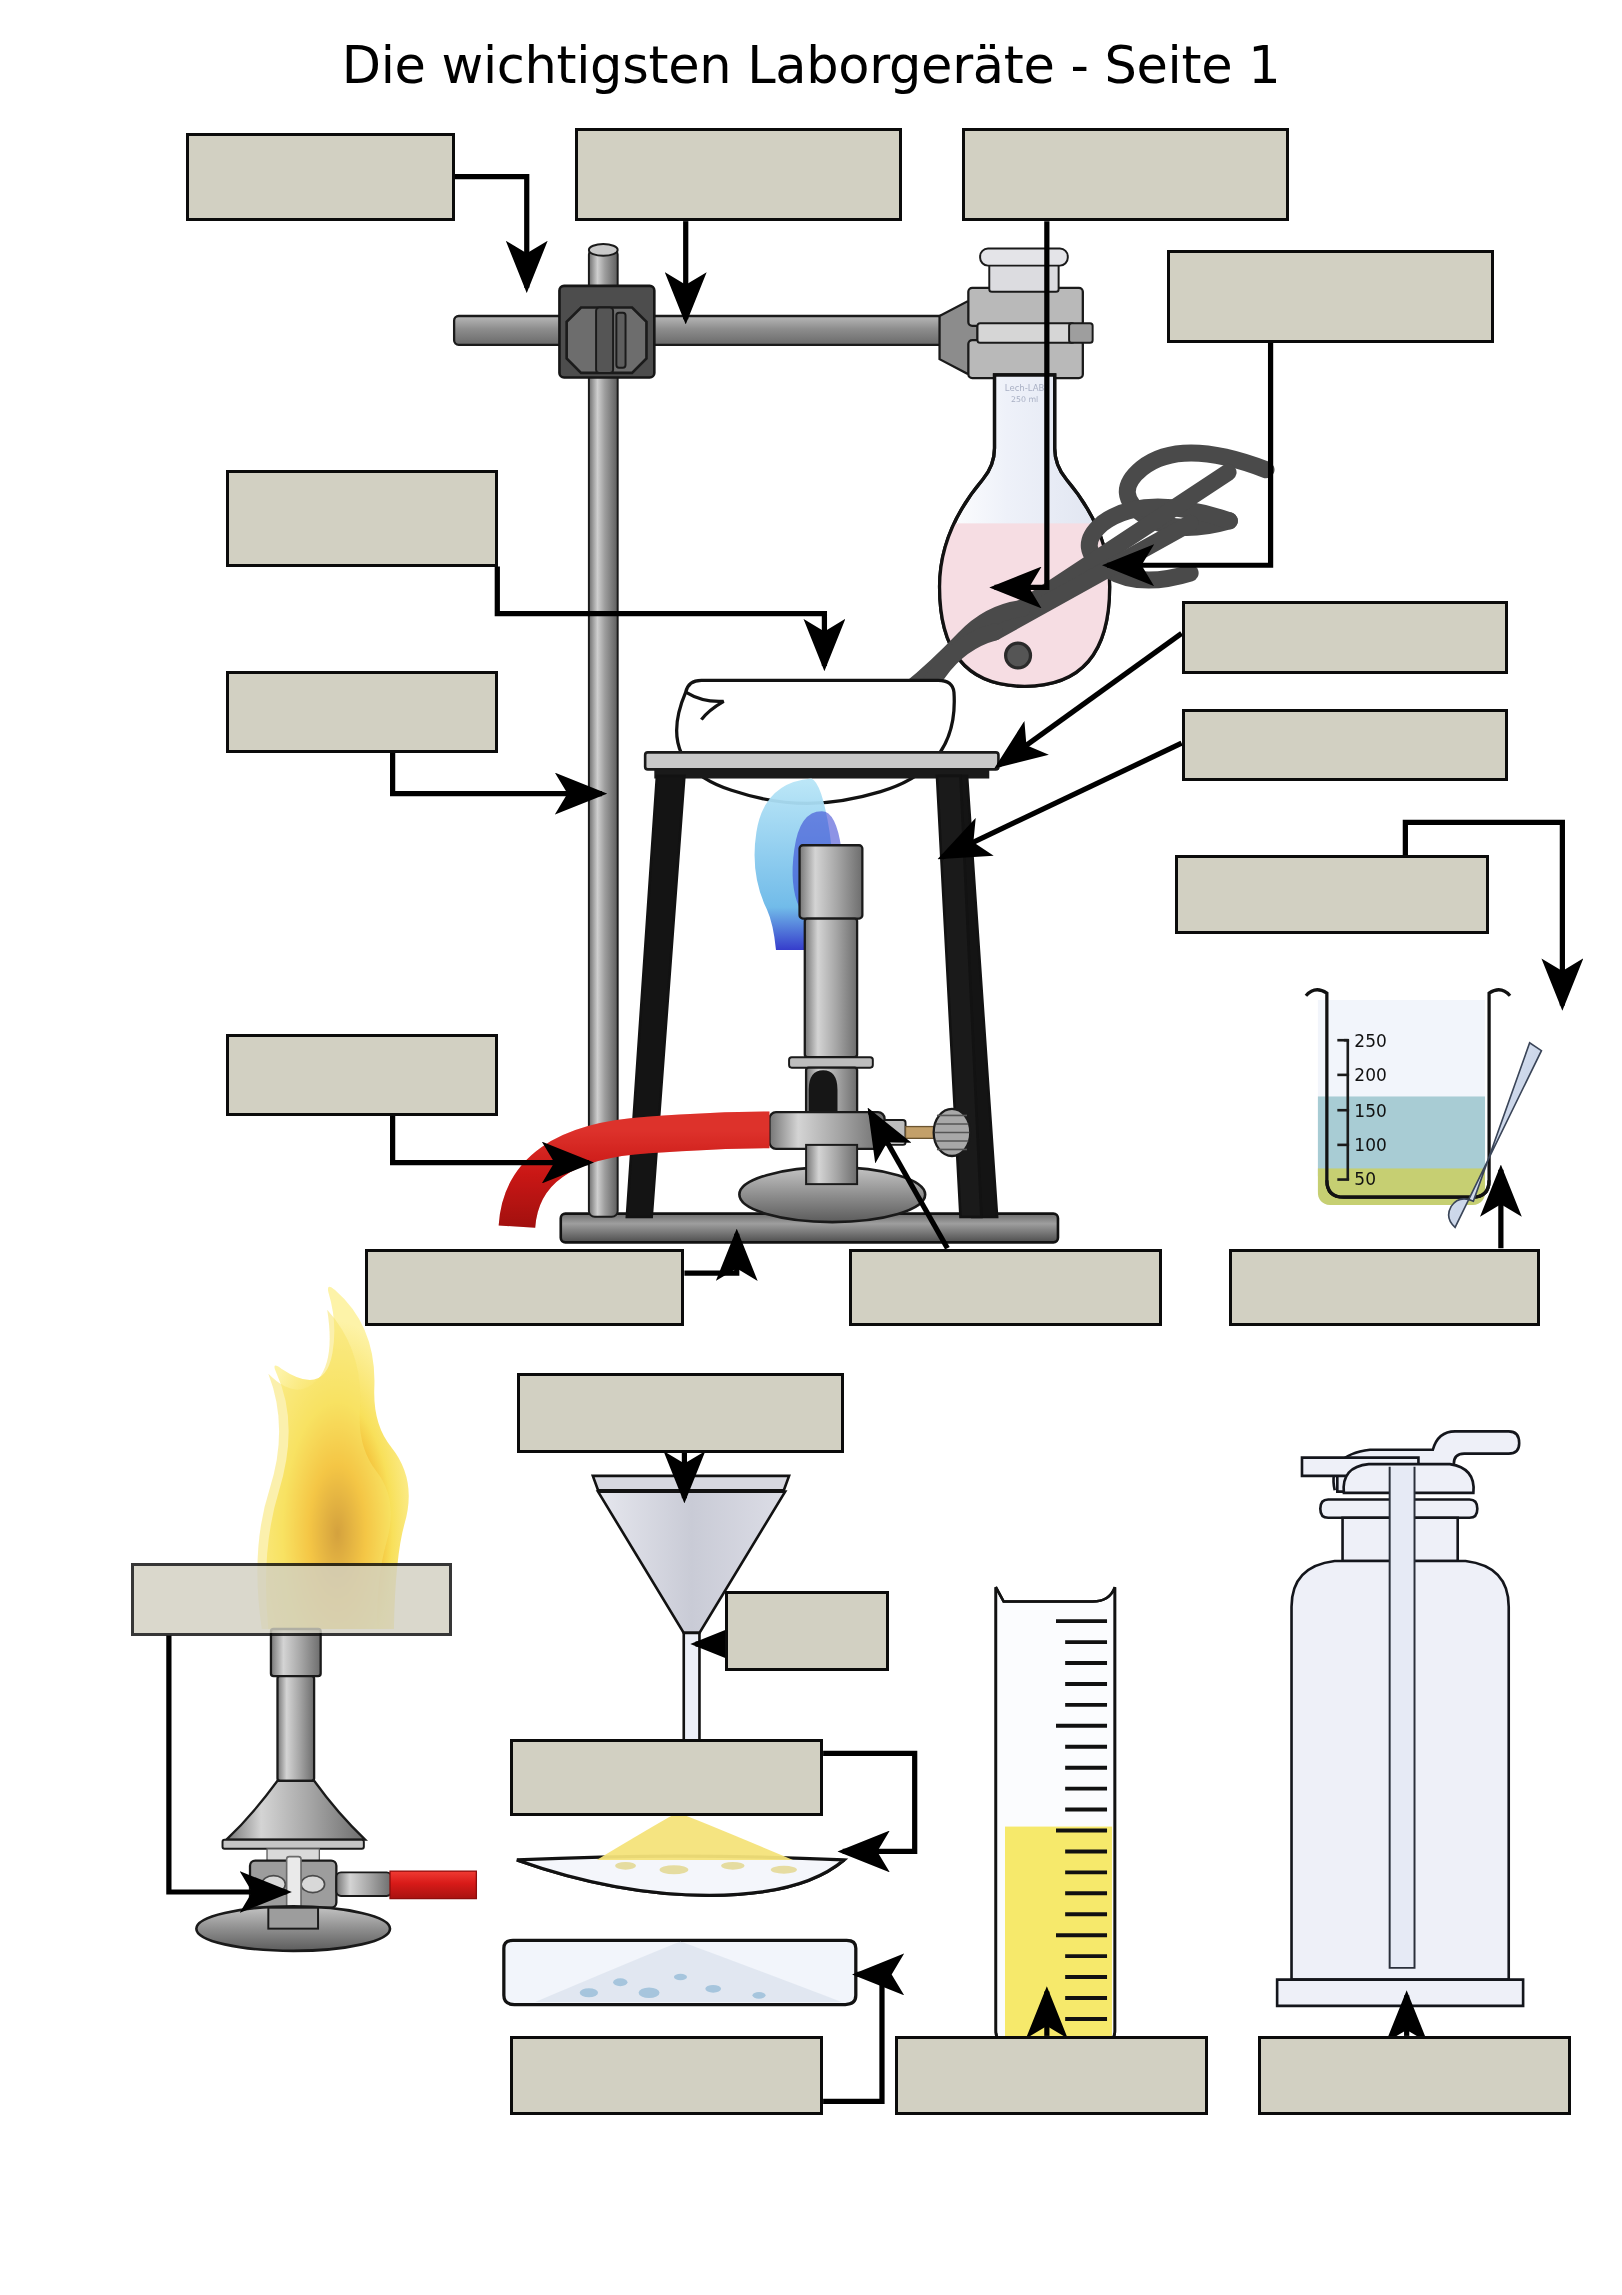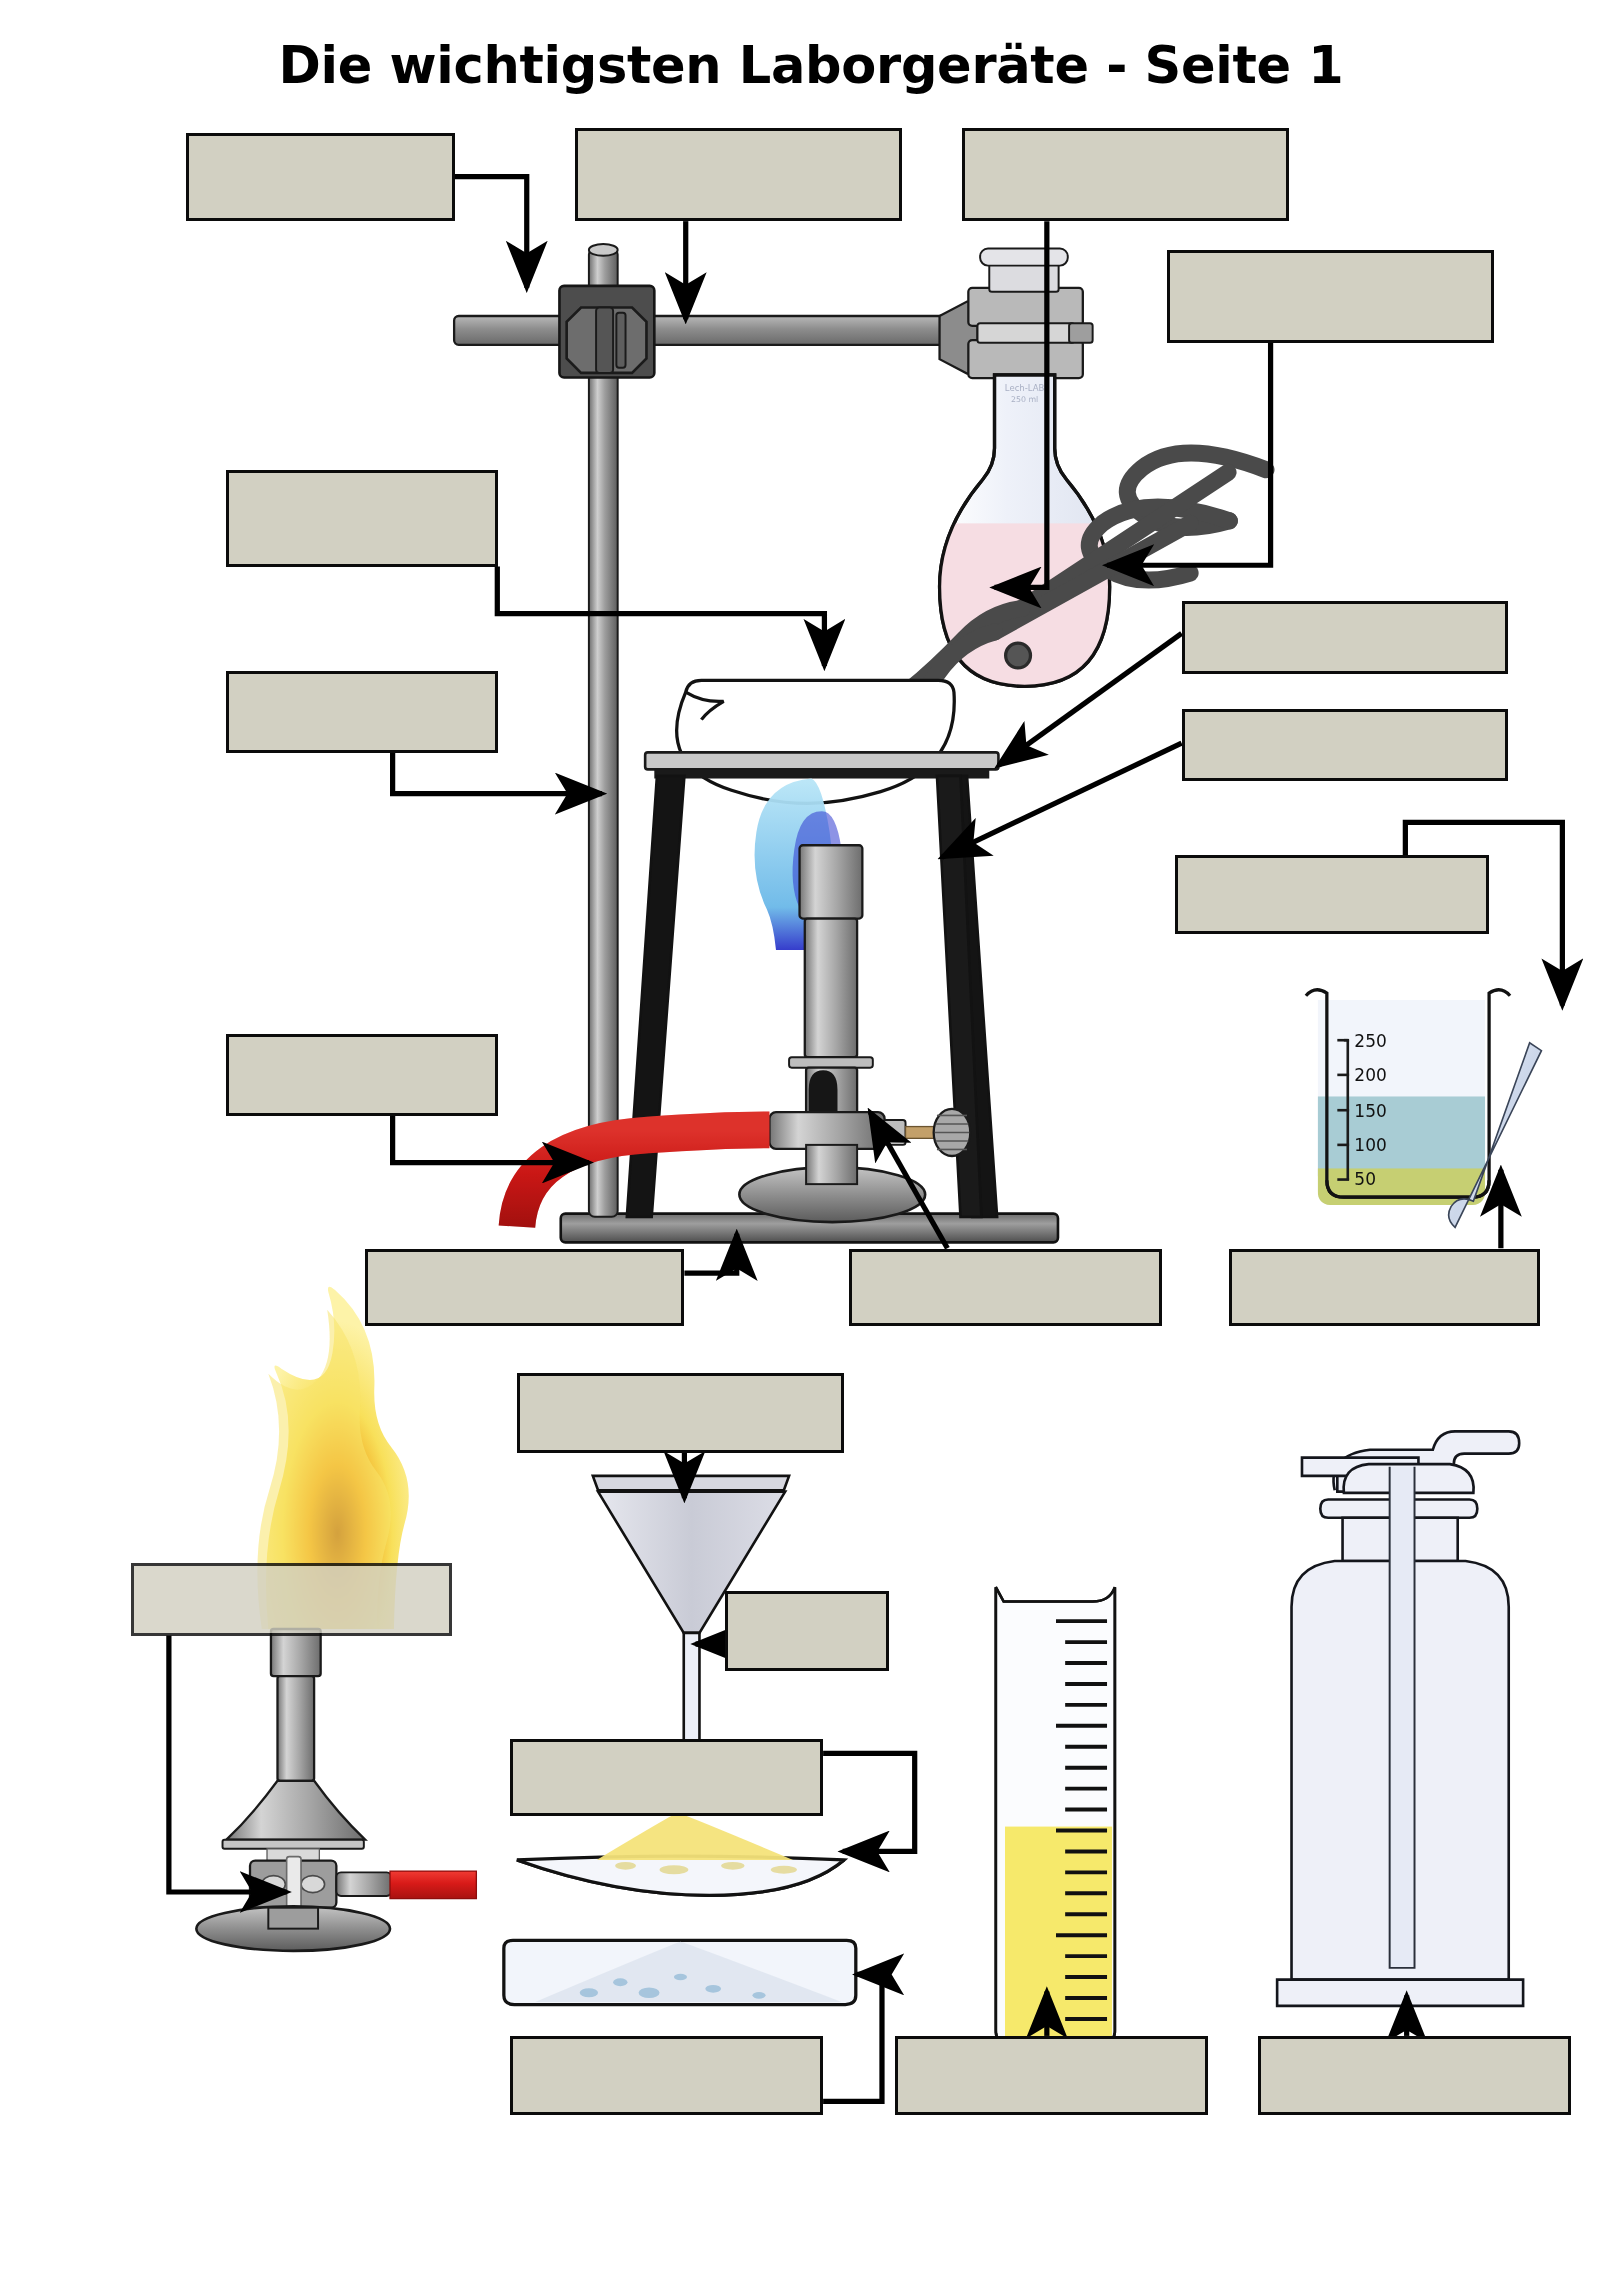--- a/index.html
+++ b/index.html
@@ -1,21 +1,21 @@
 <!DOCTYPE html>
 <html style="font-size:10.5px"><head>
 <meta charset="utf-8">
 <style>
   html,body{margin:0;padding:0;background:#ffffff;}
   body{width:1622px;height:2295px;position:relative;overflow:hidden;
        font-family:"DejaVu Sans","Liberation Sans",sans-serif;}
   #sheet{position:absolute;left:0;top:0;width:1622px;height:2295px;background:#fff;}
   #page-title{
     position:absolute;left:0;top:36px;width:1622px;text-align:center;
-    font-size:51px;font-weight:bold;color:#000;letter-spacing:-0.3px;
+    font-size:51px;font-weight:normal;color:#000;letter-spacing:-0.3px;
     font-family:"DejaVu Sans","Liberation Sans",sans-serif;
   }
   .lbl{
     position:absolute;background:#d2d0c2;border:3.3px solid #0b0b0b;
     box-sizing:border-box;z-index:40;
   }
   svg.art{position:absolute;left:0;top:0;width:1622px;height:2295px;z-index:10;}
   svg.lines{position:absolute;left:0;top:0;width:1622px;height:2295px;z-index:30;pointer-events:none;}
 </style>
 </head>

